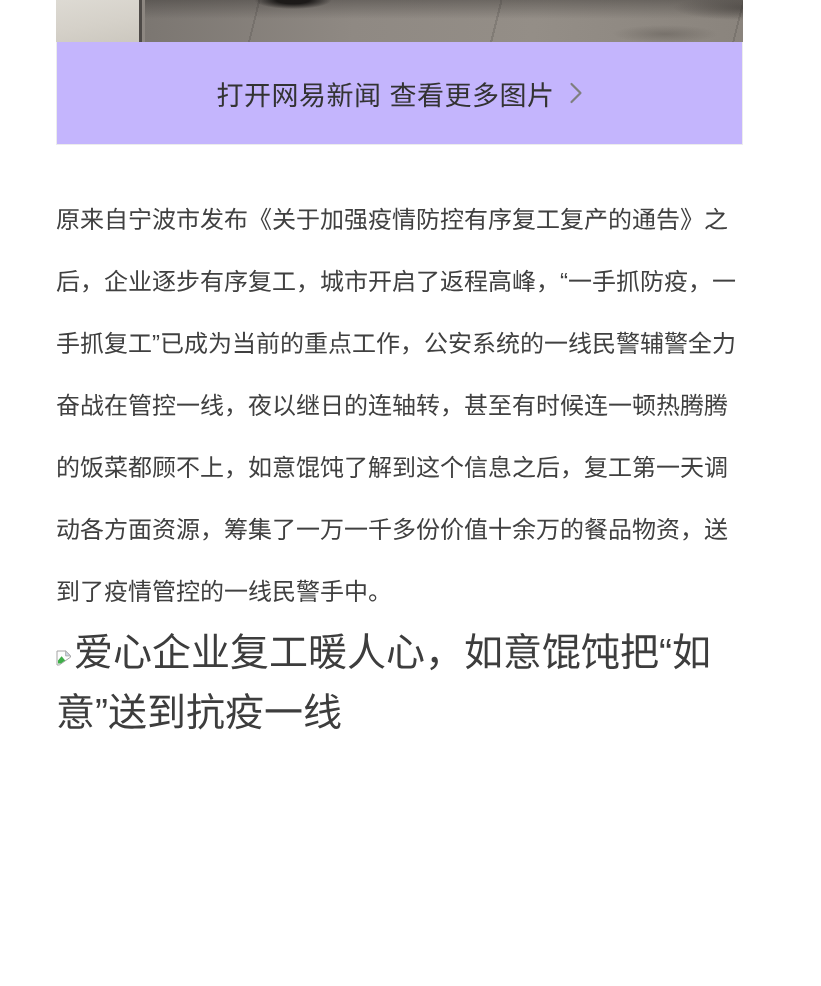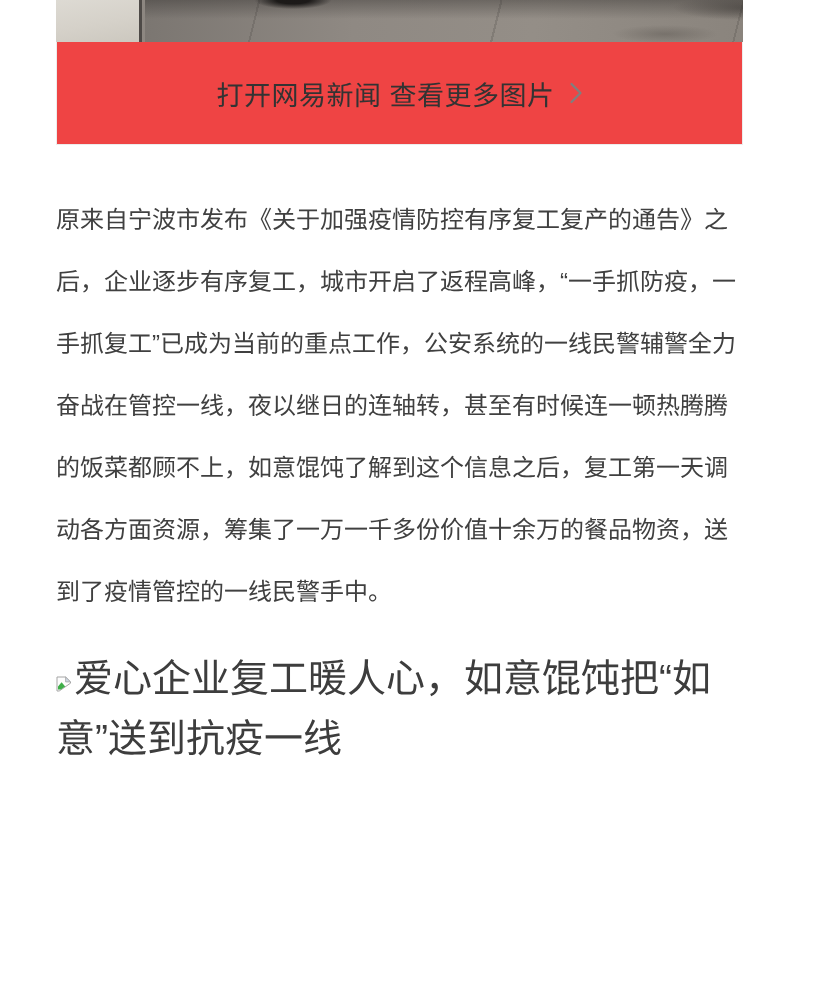--- a/index.html
+++ b/index.html
@@ -39,21 +39,21 @@
       repeating-linear-gradient(104deg, rgba(58,55,52,0) 0 110px, rgba(58,55,52,0.20) 110px 112px, rgba(58,55,52,0) 112px 235px),
       linear-gradient(95deg, #7b7671 0%, #8f8983 35%, #948e87 65%, #8a847d 100%);
   }
   .open-row {
     width: 687px; height: 103px;
     border: 1px solid #ececec;
     border-top: none;
     display: flex; align-items: center; justify-content: center;
     gap: 14px;
     cursor: pointer;
-    background: #ef4444;
+    background: #c4b5fd;
   }
   .open-row-label {
     font-size: 27px;
     color: #333333;
     letter-spacing: 0.5px;
   }
   .chevron-wrap { display: inline-flex; align-items: center; }
 
   
   .article-paragraph {
@@ -61,21 +61,20 @@
     width: 688px;
     font-size: 24px;
     line-height: 62px;
     color: #404040;
     text-align: left;
     word-break: break-all;
   }
 
   
   .alt-block {
-    margin-top: 26px;
     width: 688px;
     font-size: 39px;
     line-height: 60px;
     color: #3d3d3d;
     word-break: break-all;
   }
   .broken-img-icon {
     display: inline-block;
     width: 16px; height: 16px;
     margin-right: 2px;

